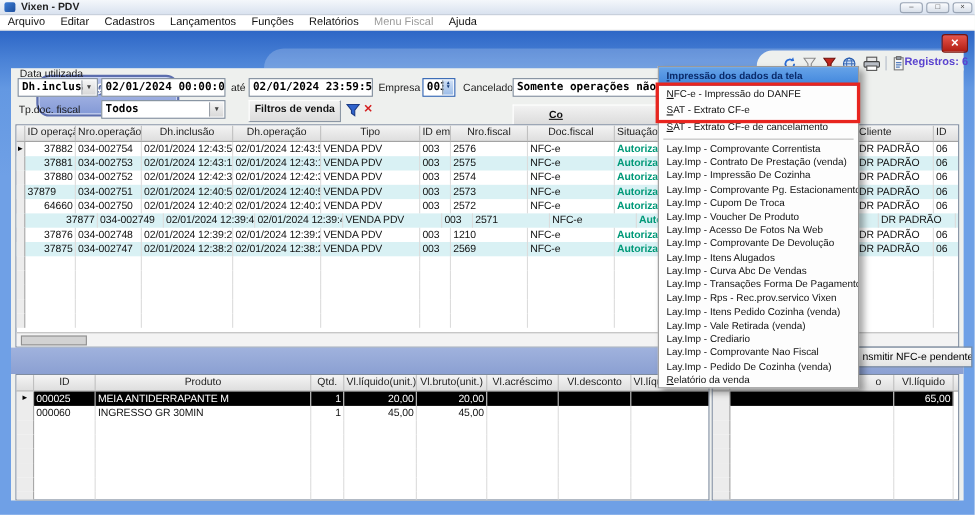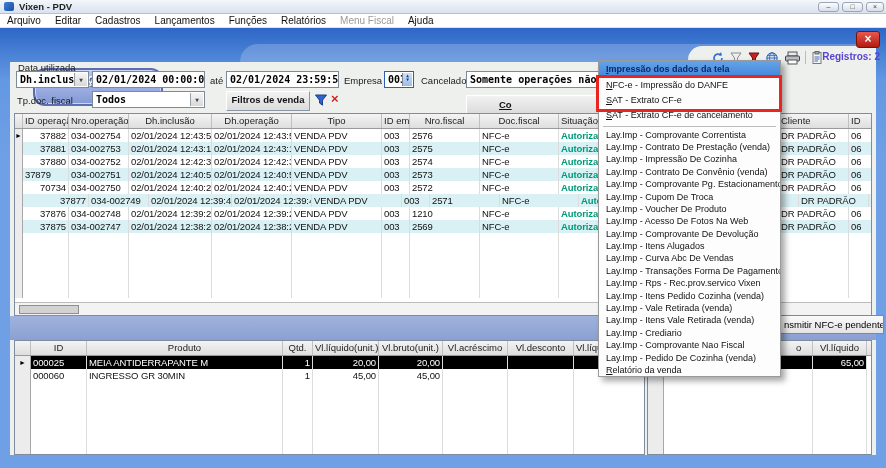--- a/index.html
+++ b/index.html
@@ -118,21 +118,21 @@
     </svg>
 </div>
 <div class="abs toolsep"></div>
 <div class="abs toolicon" style="left:810px;top:51px;">
   <svg width="14" height="14" viewBox="0 0 14 14">
       <rect x="3" y="1.5" width="8" height="11" fill="#f4f4f4" stroke="#7a7a7a"></rect>
       <rect x="5" y="0.5" width="4" height="2.5" fill="#9aa4b2" stroke="#6a6a6a"></rect>
       <path d="M4.5 6h5M4.5 8h5M4.5 10h3.5" stroke="#2b5fb0" stroke-width="0.9"></path>
     </svg>
 </div>
-<div class="abs registros">Registros: 2</div>
+<div class="abs registros">Registros: 6</div>
 
 <div class="abs lbl" style="left:18px;top:62px;">Data utilizada</div>
 <div class="abs field combo" style="left:16px;top:71px;width:73px;height:17px;">
   <span>Dh.inclusão</span>
   <span class="arrowbtn">▼</span>
 </div>
 <div class="abs field" style="left:92px;top:71px;width:113px;height:17px;">02/01/2024 00:00:00</div>
 <div class="abs lbl" style="left:210px;top:75px;">até</div>
 <div class="abs field" style="left:226px;top:71px;width:113px;height:17px;">02/01/2024 23:59:59</div>
 <div class="abs lbl" style="left:344px;top:75px;">Empresa</div>
@@ -228,21 +228,21 @@
       <div class="gcell" style="width: 28px;">003</div>
       <div class="gcell" style="width: 70px;">2573</div>
       <div class="gcell" style="width: 79px;">NFC-e</div>
       <div class="gcell auth" style="width: 98px;">Autorizada</div>
       <div class="gcell" style="width: 122px;"></div>
       <div class="gcell" style="width: 70px;">DR PADRÃO</div>
       <div class="gcell" style="width: 24px;">06</div>
     </div>
     <div class="grow">
       <div class="gcell selcol" style="width: 8px;"></div>
-      <div class="gcell" style="width: 46px; text-align: right;">70734</div>
+      <div class="gcell" style="width: 46px; text-align: right;">64660</div>
       <div class="gcell" style="width: 60px;">034-002750</div>
       <div class="gcell" style="width: 83px;">02/01/2024 12:40:22</div>
       <div class="gcell" style="width: 80px;">02/01/2024 12:40:22</div>
       <div class="gcell" style="width: 90px;">VENDA PDV</div>
       <div class="gcell" style="width: 28px;">003</div>
       <div class="gcell" style="width: 70px;">2572</div>
       <div class="gcell" style="width: 79px;">NFC-e</div>
       <div class="gcell auth" style="width: 98px;">Autorizada</div>
       <div class="gcell" style="width: 122px;"></div>
       <div class="gcell" style="width: 70px;">DR PADRÃO</div>
@@ -527,31 +527,29 @@
 
 <div class="abs cmenu" id="contextMenu">
     <div class="menu-item header"><span class="accel">I</span>mpressão dos dados da tela</div>
     <div class="menu-item tall"><span class="accel">N</span>FC-e - Impressão do DANFE</div>
     <div class="menu-item tall"><span class="accel">S</span>AT - Extrato CF-e</div>
     <div class="menu-item tall"><span class="accel">S</span>AT - Extrato CF-e de cancelamento</div>
     <div class="menu-sep"></div>
     <div class="menu-item">Lay.Imp - Comprovante Correntista</div>
     <div class="menu-item">Lay.Imp - Contrato De Prestação (venda)</div>
     <div class="menu-item">Lay.Imp - Impressão De Cozinha</div>
-    <div class="menu-item">Lay.Imp - Contrato De Convênio (venda)</div>
     <div class="menu-item">Lay.Imp - Comprovante Pg. Estacionamento</div>
     <div class="menu-item">Lay.Imp - Cupom De Troca</div>
     <div class="menu-item">Lay.Imp - Voucher De Produto</div>
     <div class="menu-item">Lay.Imp - Acesso De Fotos Na Web</div>
     <div class="menu-item">Lay.Imp - Comprovante De Devolução</div>
     <div class="menu-item">Lay.Imp - Itens Alugados</div>
     <div class="menu-item">Lay.Imp - Curva Abc De Vendas</div>
     <div class="menu-item">Lay.Imp - Transações Forma De Pagamento</div>
     <div class="menu-item">Lay.Imp - Rps - Rec.prov.servico Vixen</div>
     <div class="menu-item">Lay.Imp - Itens Pedido Cozinha (venda)</div>
     <div class="menu-item">Lay.Imp - Vale Retirada (venda)</div>
-    <div class="menu-item">Lay.Imp - Itens Vale Retirada (venda)</div>
     <div class="menu-item">Lay.Imp - Crediario</div>
     <div class="menu-item">Lay.Imp - Comprovante Nao Fiscal</div>
     <div class="menu-item">Lay.Imp - Pedido De Cozinha (venda)</div>
     <div class="menu-item"><span class="accel">R</span>elatório da venda</div>
   </div>
 <div class="abs redbox"></div>
 
 </body></html>

